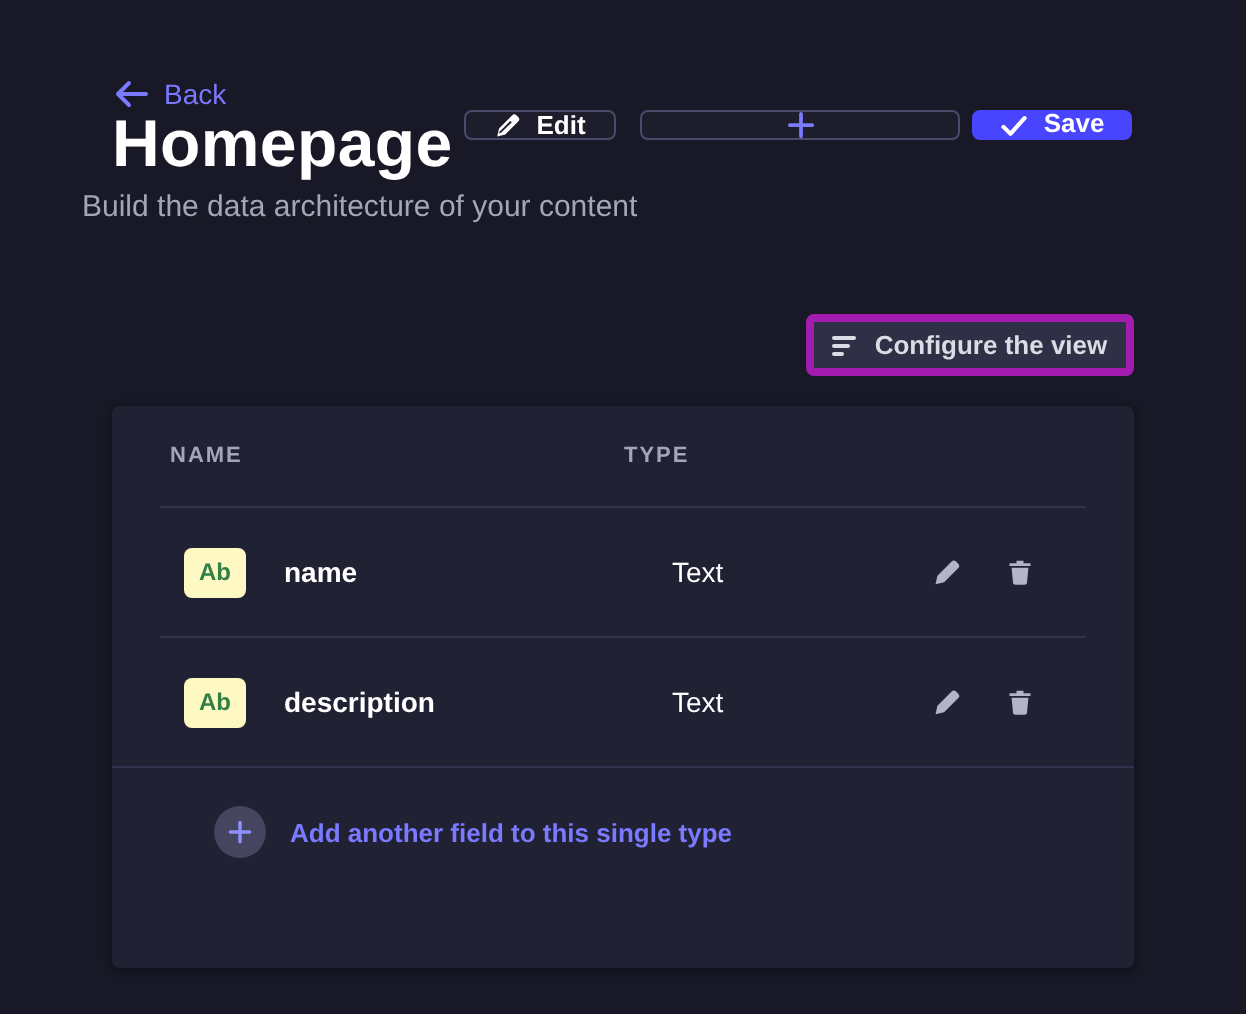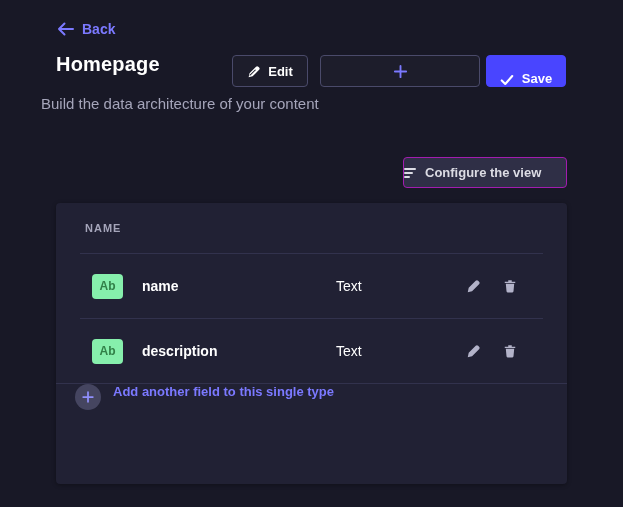--- a/index.html
+++ b/index.html
@@ -8,52 +8,52 @@
     background:#181826;
     font-family:"Liberation Sans", sans-serif;
     position:relative;
     overflow:hidden;
     color:#fff;
   }
   svg { display:block; }
 
   
   .back {
-    position:absolute; left:57px; top:21px;
+    position:absolute; left:57px; top:39px;
     display:flex; align-items:center; gap:8px;
-    color:#7b79ff; font-size:14px; font-weight:700;
+    color:#7b79ff; font-size:14px; font-weight:400;
     cursor:pointer; text-decoration:none;text-align:right;
   }
 
   
   .page-title {
     position:absolute; left:56px; top:53px;
-    font-size:20px; font-weight:700; color:#ffffff; letter-spacing:0.2px;
+    font-size:33px; font-weight:700; color:#ffffff; letter-spacing:0.2px;
   }
   .page-subtitle {
     position:absolute; left:41px; top:95px;
     font-size:15px; color:#a5a5ba;
   }
 
   
   .btn {
-    position:absolute; top:55px; height:32px;
+    position:absolute; top:55px; height:15px;
     display:inline-flex; align-items:center; justify-content:center; gap:8px;
     border-radius:4px; font-size:13px; font-weight:700;
     font-family:"Liberation Sans", sans-serif;
     cursor:pointer; border:1px solid transparent; padding:0 16px;
   }
   .btn-edit   { left:232px; width:76px;  background:#1d1d2b; border-color:#4a4a6a; color:#ffffff; }
   .btn-add    { left:320px; width:160px; background:#1d1d2b; border-color:#4a4a6a; color:#7b79ff; }
   .btn-save   { left:486px; width:80px;  background:#4945ff; border-color:#4945ff; color:#ffffff;align-items:flex-end; }
 
   .btn-configure {
     position:absolute; top:157px; left:403px; width:164px; height:31px;
-    display:inline-flex; align-items:center; gap:9px;
-    background:#2f2f46; border:1px solid #a21caf; border-radius:4px;
+    display:inline-flex; align-items:center; justify-content:center; gap:9px;
+    background:#2f2f46; border:4px solid #a21caf; border-radius:4px;
     color:#dcdce4; font-size:13px; font-weight:600; cursor:pointer;
   }
   .cfg-icon { display:flex; flex-direction:column; gap:2px; }
   .cfg-icon span { display:block; height:2px; background:#dcdce4; border-radius:1px; }
   .cfg-icon .l1 { width:12px; } .cfg-icon .l2 { width:9px; } .cfg-icon .l3 { width:6px; }
 
   
   .card {
     position:absolute; left:56px; top:203px; width:511px; height:281px;
     background:#212134; border-radius:4px;
@@ -65,30 +65,30 @@
     font-size:11px; font-weight:700; letter-spacing:1px; color:#a5a5ba;
   }
   .th-name { left:29px; }
   .th-type { left:256px; }
   .divider { height:1px; background:#32324d; margin:0 24px; }
   .divider.full { margin:0; }
 
   .row { position:relative; height:64px; display:flex; align-items:center; }
   .badge {
     margin-left:36px; width:31px; height:25px;
-    background:#86efac; color:#328048;
+    background:#fef9c3; color:#328048;
     border-radius:4px; font-size:12px; font-weight:700;
     display:flex; align-items:center; justify-content:center;
   }
   .field-name { margin-left:19px; font-size:14px; font-weight:700; color:#ffffff; }
   .field-type { position:absolute; left:256px; font-size:14px; color:#ffffff;margin-left:24px; }
   .actions { position:absolute; right:50px; display:flex; align-items:center; gap:23px; }
   .icon-btn { background:none; border:none; padding:0; cursor:pointer; display:flex; }
 
-  .tfoot { position:relative; height:64px; display:flex; align-items:flex-start; cursor:pointer; }
+  .tfoot { position:relative; height:64px; display:flex; align-items:center; cursor:pointer;padding-left:32px; }
   .plus-circle {
     margin-left:19px; width:26px; height:26px; border-radius:50%;
     background:#454560; display:flex; align-items:center; justify-content:center;
   }
   .tfoot-label { margin-left:12px; color:#7b79ff; font-size:13px; font-weight:700; }
 </style>
 </head>
 <body>
 
 <a class="back">
@@ -135,20 +135,21 @@
       <span class="l2"></span>
       <span class="l3"></span>
   </span>
   <span>Configure the view</span>
 </button>
 
 <div class="card">
 
   <div class="thead">
     <div class="th th-name">NAME</div>
+    <div class="th th-type">TYPE</div>
   </div>
   <div class="divider"></div>
 
   <div class="row">
     <div class="badge">Ab</div>
     <div class="field-name">name</div>
     <div class="field-type">Text</div>
     <div class="actions">
       <button class="icon-btn" aria-label="edit">
         <svg width="14" height="14" viewBox="0 0 16 16" fill="#b3b3c9">

